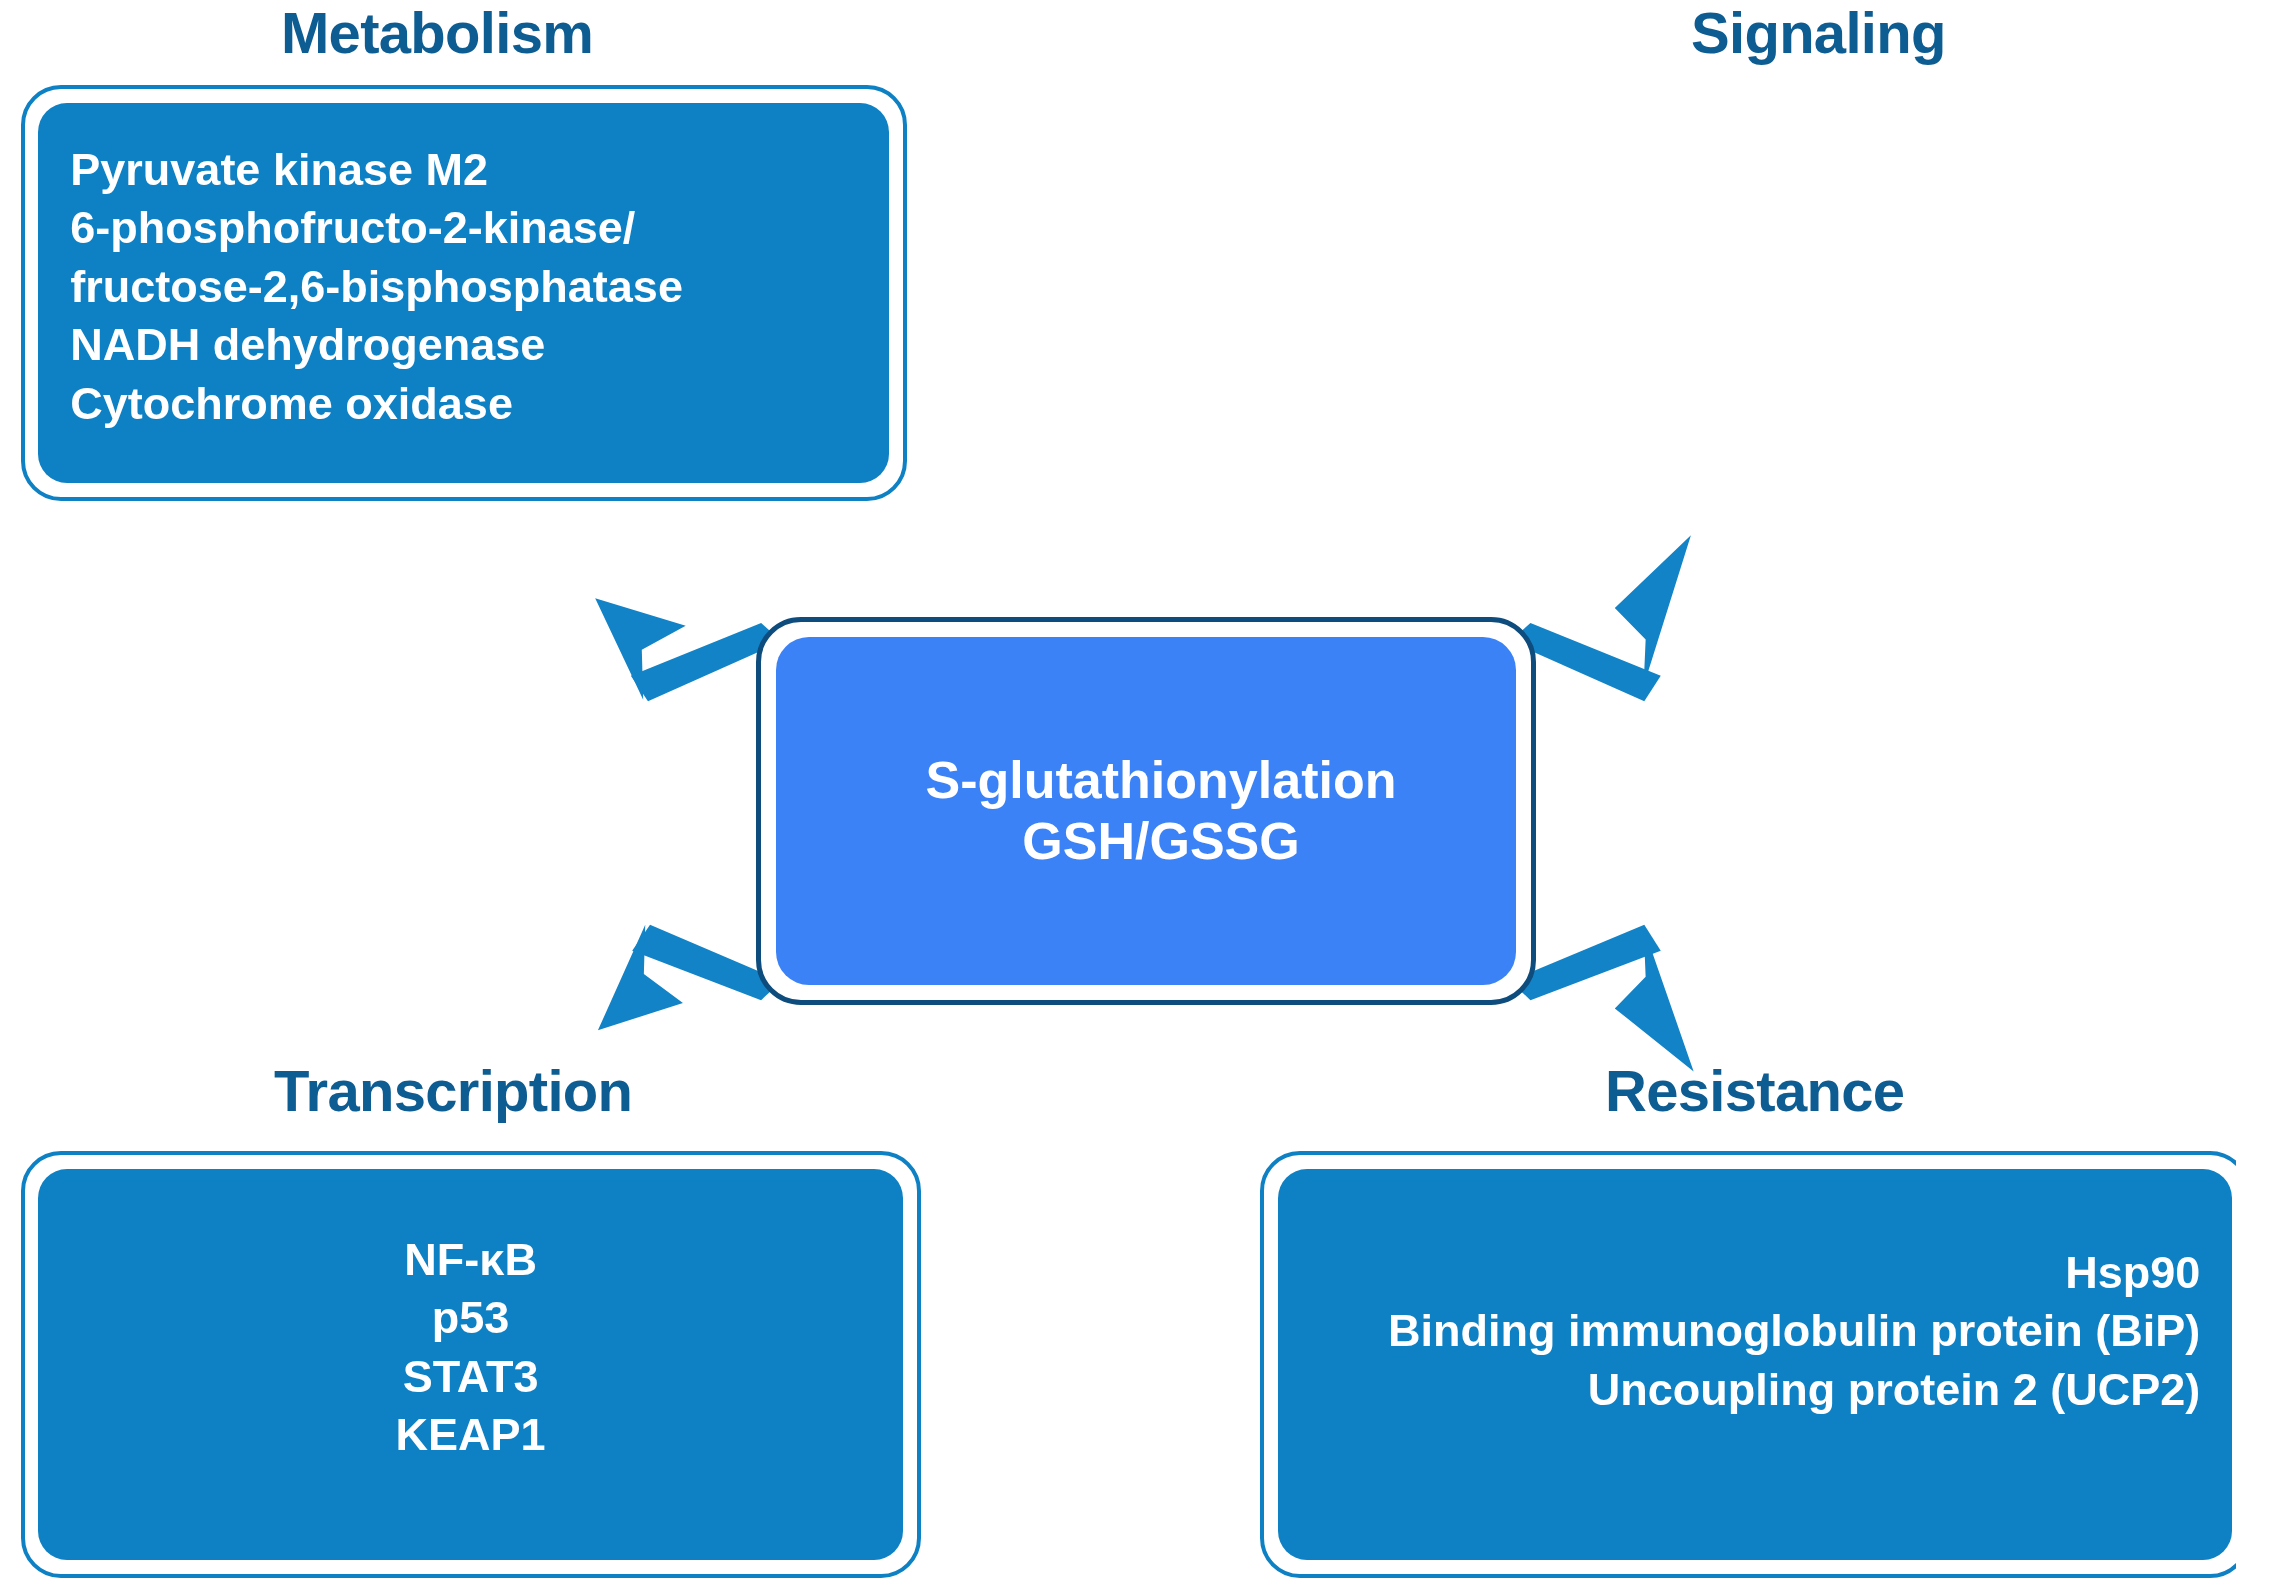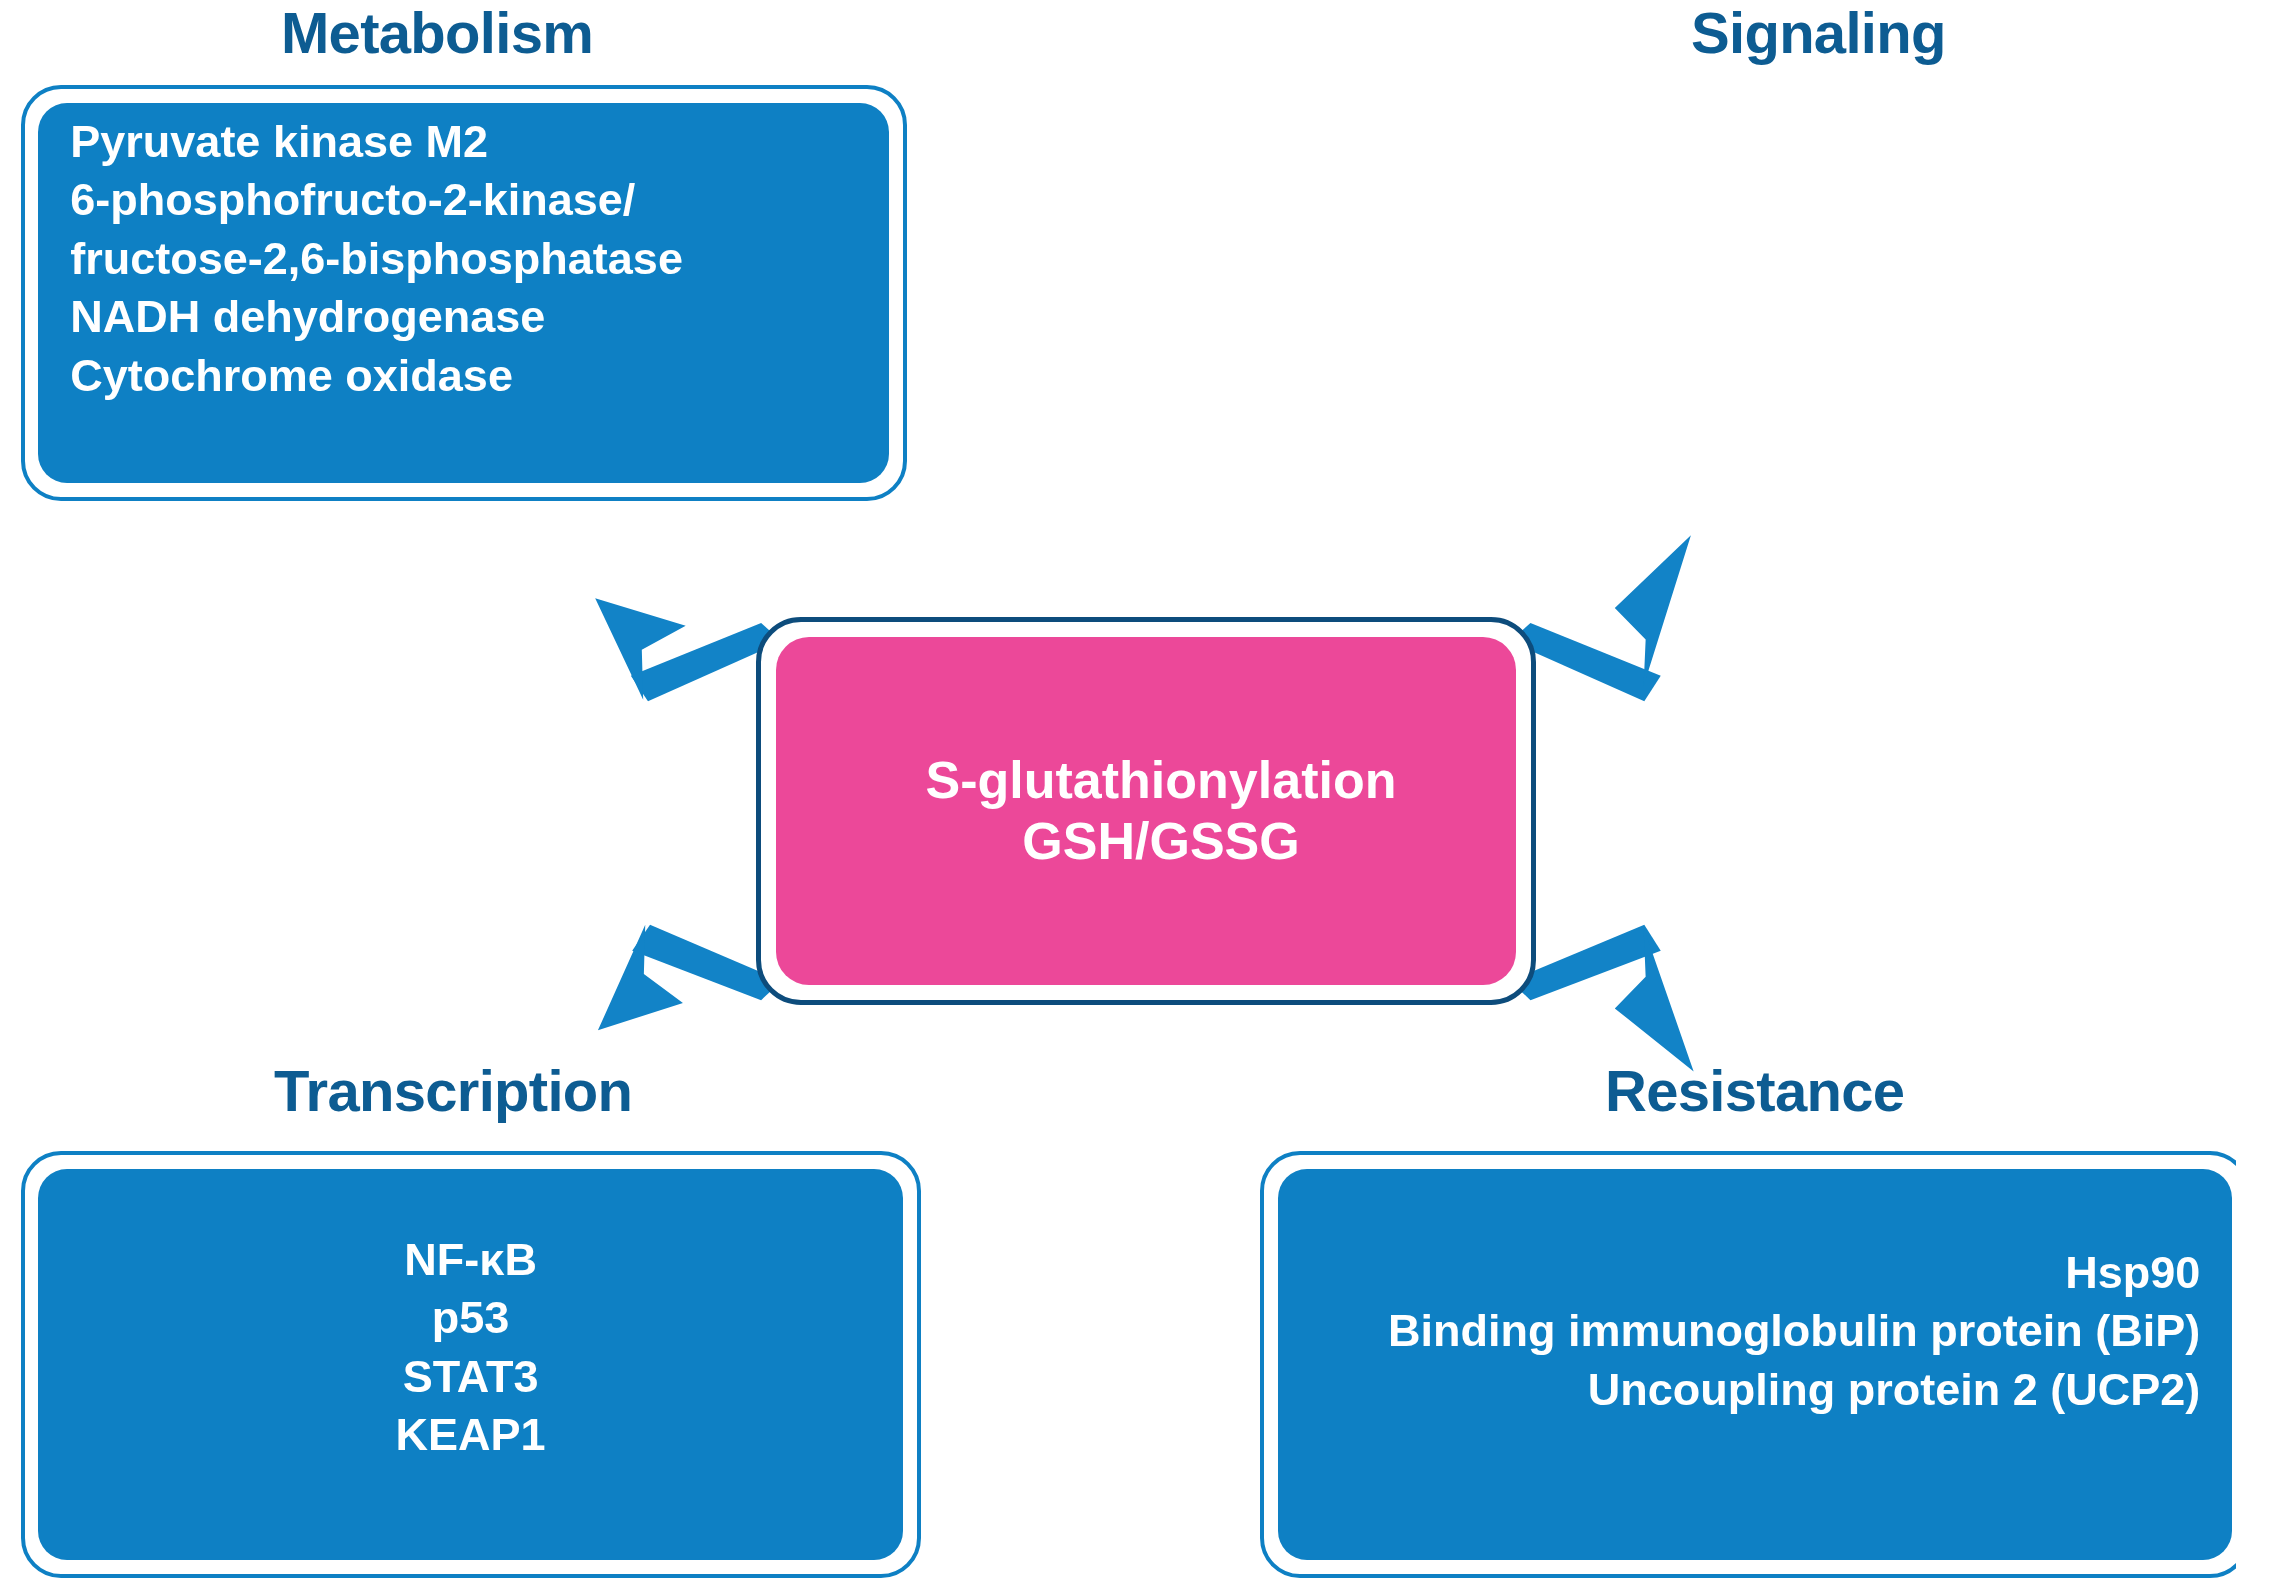--- a/index.html
+++ b/index.html
@@ -39,21 +39,21 @@
     border-radius: 40px;
     background: #ffffff;
     padding: 13.7px;
   }
   .panel-inner {
     width: 100%;
     height: 100%;
     box-sizing: border-box;
     background: #0e80c4;
     border-radius: 29px;
-    padding: 10px 32px;
+    padding: 38px 32px;
     display: flex;
     flex-direction: column;
     justify-content: center;
   }
   .panel-line {
     color: #ffffff;
     font-size: 45px;
     font-weight: bold;
     line-height: 1.30;
     white-space: nowrap;
@@ -80,21 +80,21 @@
     border: 5.5px solid #0d4c7c;
     border-radius: 45px;
     background: #ffffff;
     padding: 15px;
     z-index: 4;
   }
   #box-center .hub-inner {
     width: 100%;
     height: 100%;
     box-sizing: border-box;
-    background: #ec4899;
+    background: #3b82f6;
     border-radius: 33px;
     display: flex;
     flex-direction: column;
     align-items: center;
     justify-content: center;
     padding-left: 30px;
   }
   .hub-line {
     color: #ffffff;
     font-weight: bold;

